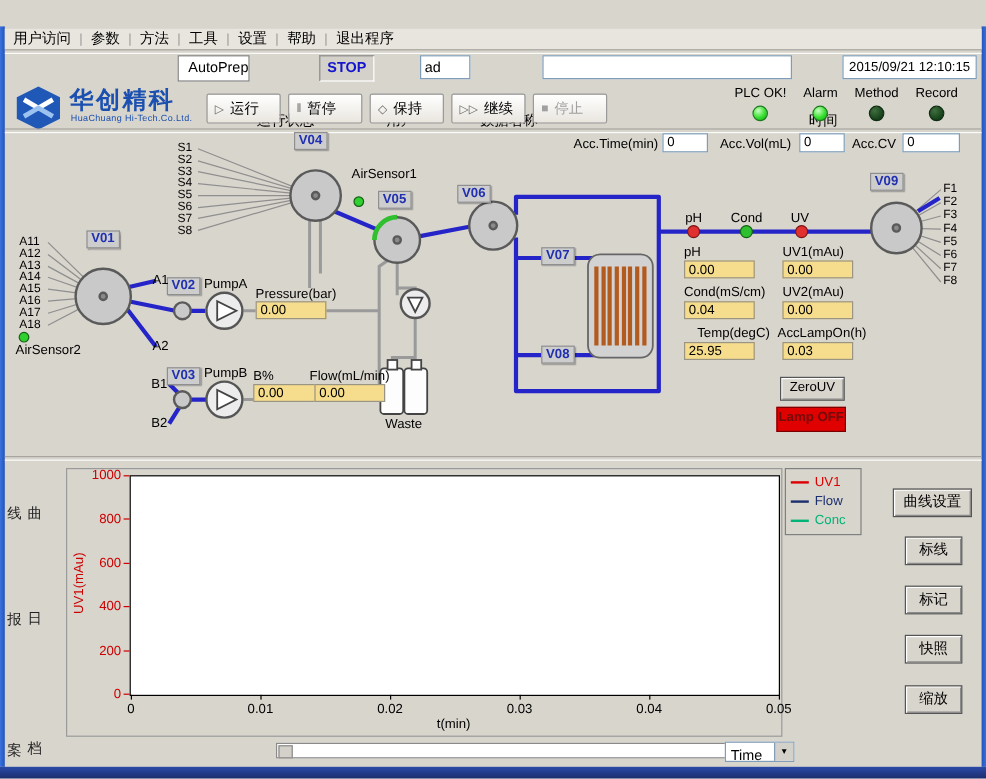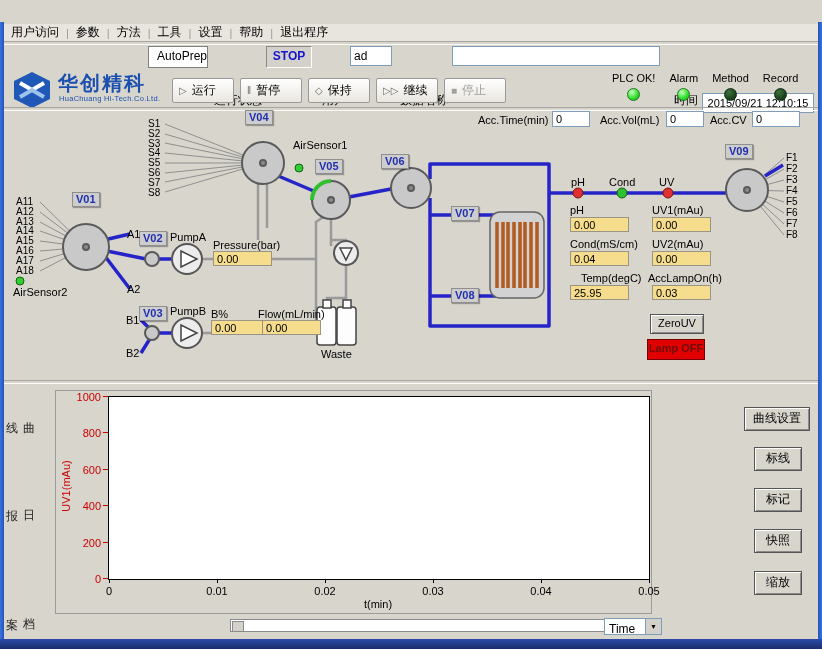--- a/index.html
+++ b/index.html
@@ -26,21 +26,21 @@
   .menu-item{font-size:12px;padding:1px 7px;cursor:default;}
   .menu-sep{color:#9a9a9a;font-size:11px;}
   
   .lbl{font-size:11px;white-space:nowrap;}
   .lbl12{font-size:12px;white-space:nowrap;margin-top:43px;}
   .input{background:#fff;border:1px solid #7f9db9;font-size:12px;padding:1px 3px;
          box-sizing:border-box;font-family:"Liberation Sans",sans-serif;}
   .btnwhite{background:#ffffff;border:1px solid #808080;font-size:12px;text-align:right;line-height:18px;}
   .stopbox{background:#d4d1ca;border:1px solid;border-color:#8a8a8a #fff #fff #8a8a8a;
     color:#1414cc;font-weight:bold;font-size:12px;text-align:center;line-height:18px;}
-  .timebox{background:#fff;border:1px solid #7f9db9;font-size:11px;text-align:center;line-height:18px;box-sizing:border-box;margin-top:47px;}
+  .timebox{background:#fff;border:1px solid #7f9db9;font-size:11px;text-align:center;line-height:18px;box-sizing:border-box;}
   .groove{height:2px;border-top:1px solid #a8a5a0;border-bottom:1px solid #fbfbf8;}
   .brand-name{font-size:20px;font-weight:bold;color:#1b50b0;letter-spacing:2px;}
   .brand-sub{font-size:7.5px;color:#1b50b0;letter-spacing:0.3px;}
   .ctl-btn{display:inline-flex;align-items:center;gap:5px;width:62px;height:25px;
     border:1px solid #9a9a9a;border-radius:2px;background:linear-gradient(#ffffff,#e9e6df);
     padding:0 6px;box-sizing:border-box;font-size:12px;white-space:nowrap;}
   .ctl-ico{color:#6a6a6a;font-size:10px;}
   .ctl-lab{font-size:12px;}
   .ctl-btn.disabled .ctl-lab,.ctl-btn.disabled .ctl-ico{color:#a0a0a0;}
   .ind{text-align:center;}
@@ -334,20 +334,34 @@
       <div class="xtickmark" style="left: 40%;"></div>
       <div class="xtick" style="left: 60%;">0.03</div>
       <div class="xtickmark" style="left: 60%;"></div>
       <div class="xtick" style="left: 80%;">0.04</div>
       <div class="xtickmark" style="left: 80%;"></div>
       <div class="xtick" style="left: 100%;">0.05</div>
       <div class="xtickmark" style="left: 100%;"></div>
     </div>
   <div class="abs ylab" style="left:21px;top:480px;width:90px">UV1(mAu)</div>
   <div class="abs xlab" style="left:348px;top:598px;width:60px">t(min)</div>
+  <div class="abs lgbox" style="left:654px;top:390px;width:64px">
+      <div class="lg-row">
+        <span class="lg-line" style="background: rgb(221, 0, 0);"></span>
+        <span class="lg-text" style="color: rgb(221, 0, 0);">UV1</span>
+      </div>
+      <div class="lg-row">
+        <span class="lg-line" style="background: rgb(28, 47, 110);"></span>
+        <span class="lg-text" style="color: rgb(28, 47, 110);">Flow</span>
+      </div>
+      <div class="lg-row">
+        <span class="lg-line" style="background: rgb(0, 179, 119);"></span>
+        <span class="lg-text" style="color: rgb(0, 179, 119);">Conc</span>
+      </div>
+    </div>
   <div class="abs" style="left:0;top:0;width:0;height:0">
       <div class="btn3d cbtn" style="left: 744px; top: 407px; width: 64px;">曲线设置</div>
       <div class="btn3d cbtn" style="left: 754px; top: 447px; width: 46px;">标线</div>
       <div class="btn3d cbtn" style="left: 754px; top: 488px; width: 46px;">标记</div>
       <div class="btn3d cbtn" style="left: 754px; top: 529px; width: 46px;">快照</div>
       <div class="btn3d cbtn" style="left: 754px; top: 571px; width: 46px;">缩放</div>
     </div>
 
   <div class="abs sbar" style="left:230px;top:619px;width:424px;height:13px">
     <div class="sthumb"></div>

